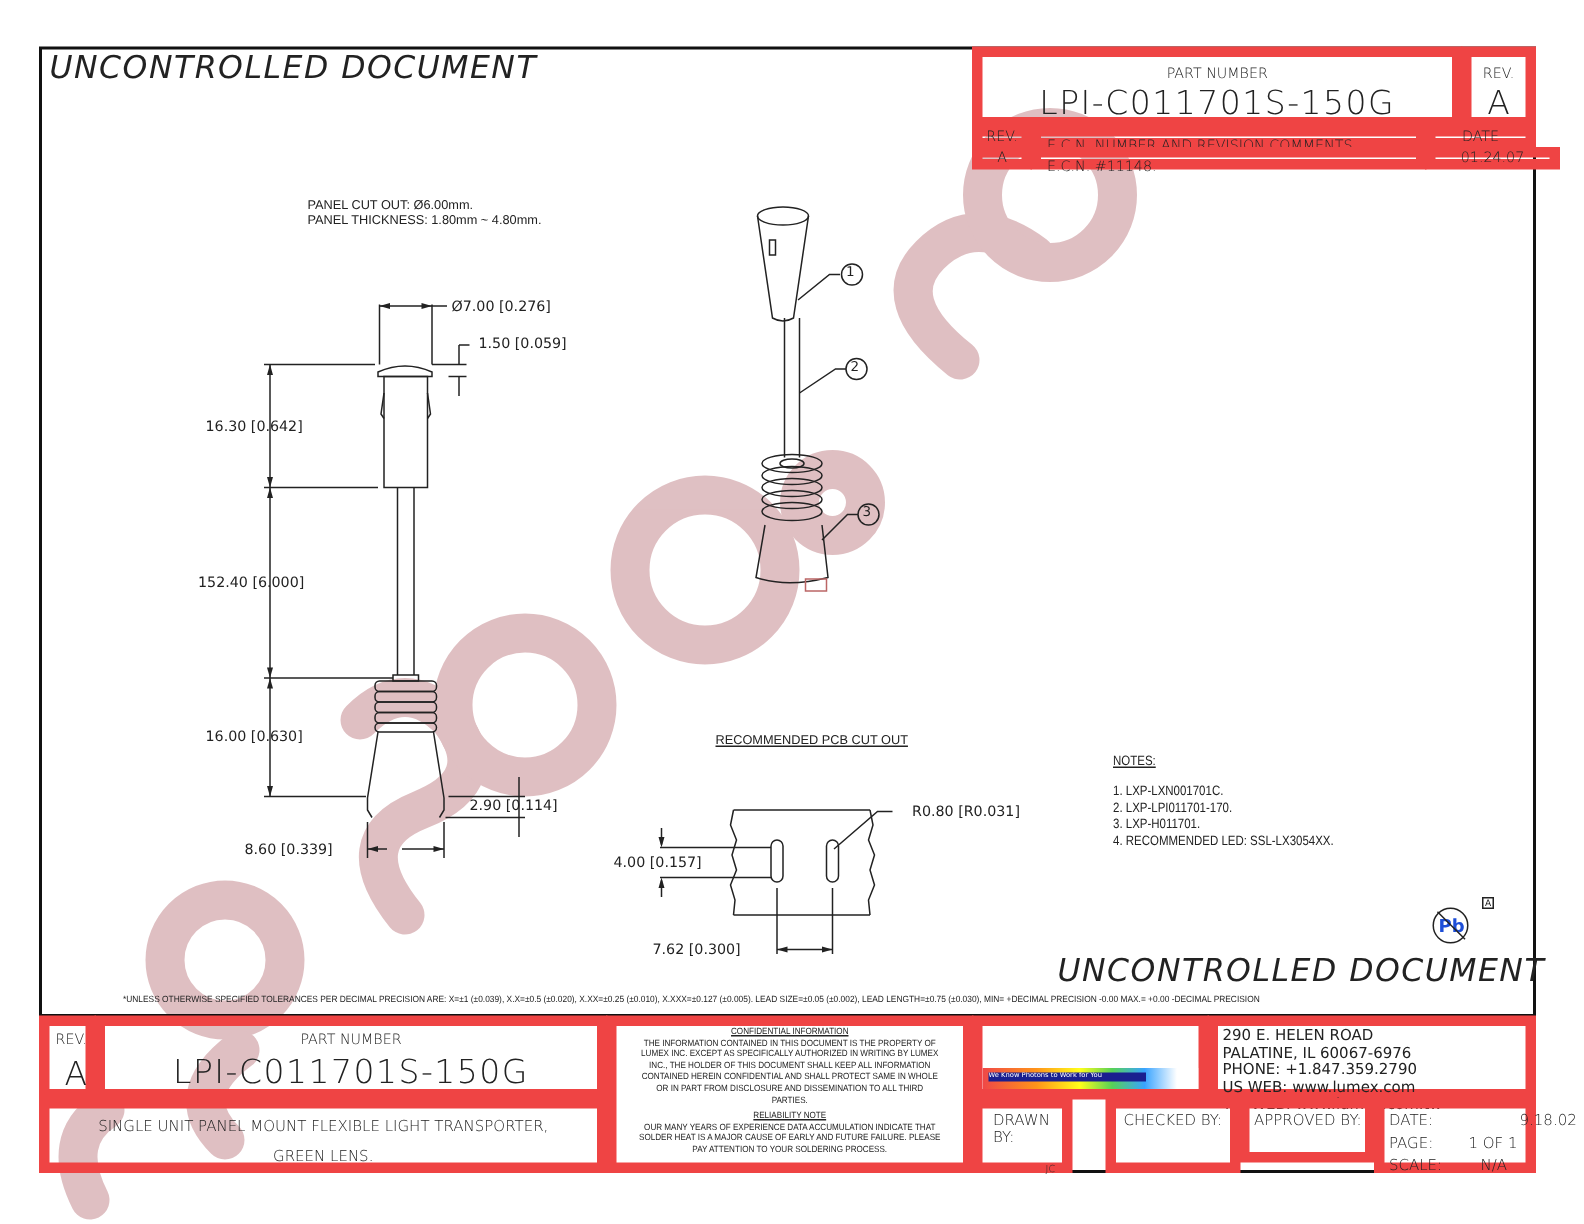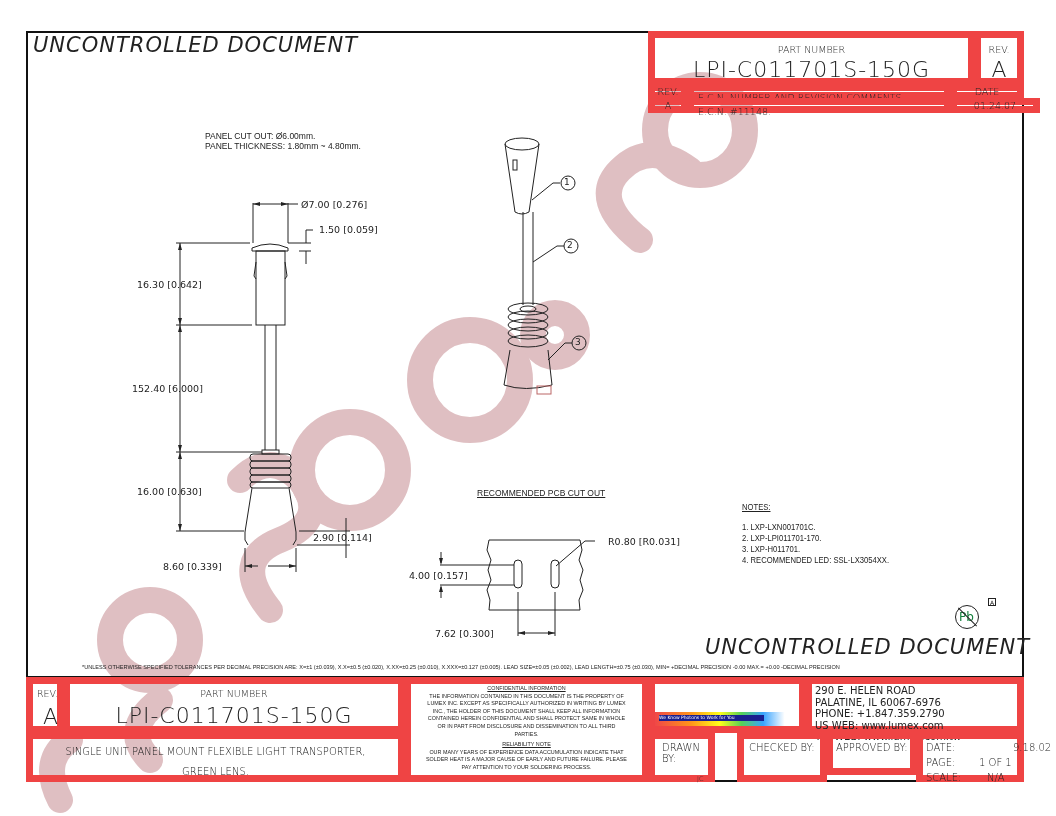--- a/index.html
+++ b/index.html
@@ -186,21 +186,21 @@
 
 <div class="abs notes" style="left:742px;top:502px;">
   <div style="text-decoration:underline;margin-bottom:9px;">NOTES:</div>
   <div>1. LXP-LXN001701C.</div>
   <div>2. LXP-LPI011701-170.</div>
   <div>3. LXP-H011701.</div>
   <div>4. RECOMMENDED LED: SSL-LX3054XX.</div>
 </div>
 
 <div class="abs" style="left:955px;top:605px;width:24px;height:24px;border:1px solid #222;border-radius:50%;box-sizing:border-box;">
-  <div class="abs" style="left:3px;top:4px;font-size:12px;color:#15803d;">Pb</div>
+  <div class="abs" style="left:3px;top:4px;font-size:12px;color:#1d4ed8;font-weight:bold;">Pb</div>
   <div class="abs" style="left:11px;top:-2px;width:1px;height:26px;background:#222;transform:rotate(-45deg);"></div>
 </div>
 <div class="abs" style="left:988px;top:598px;width:8px;height:8px;border:1px solid #222;font-size:6px;line-height:8px;text-align:center;box-sizing:border-box;">A</div>
 
 <div class="abs ital" style="left:705px;top:635px;font-size:21px;">UNCONTROLLED DOCUMENT</div>
 
 <div class="abs sm" style="left:82px;top:664px;font-size:6px;transform:scaleX(0.93);transform-origin:left;">*UNLESS OTHERWISE SPECIFIED TOLERANCES PER DECIMAL PRECISION ARE: X=±1 (±0.039), X.X=±0.5 (±0.020), X.XX=±0.25 (±0.010), X.XXX=±0.127 (±0.005).   LEAD SIZE=±0.05 (±0.002), LEAD LENGTH=±0.75 (±0.030), MIN= +DECIMAL PRECISION -0.00   MAX.= +0.00 -DECIMAL PRECISION</div>
 <div class="abs" style="left:26px;top:676px;width:998px;height:2px;background:#111;"></div>
 
 <div>

